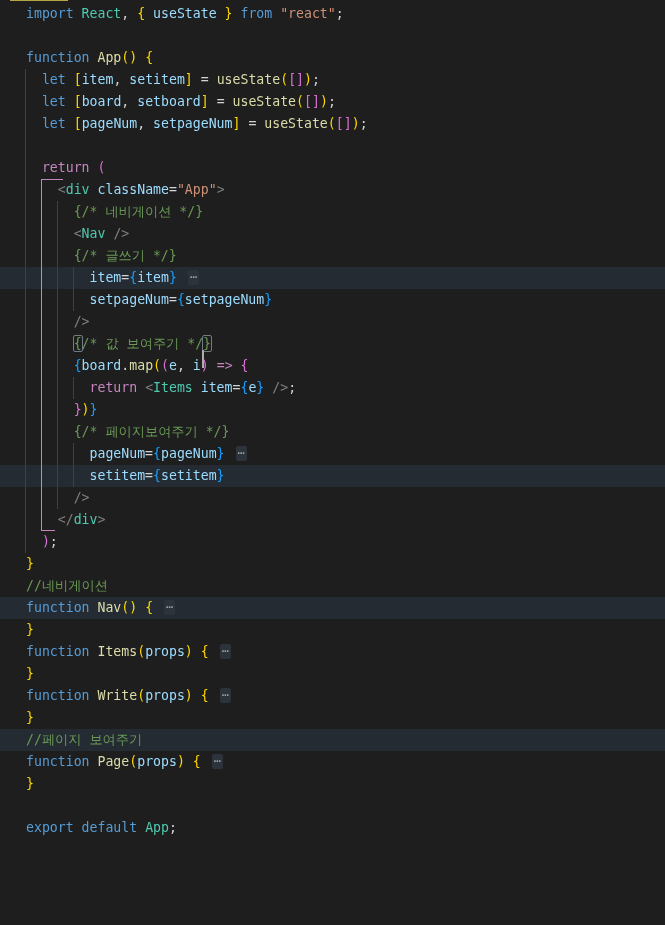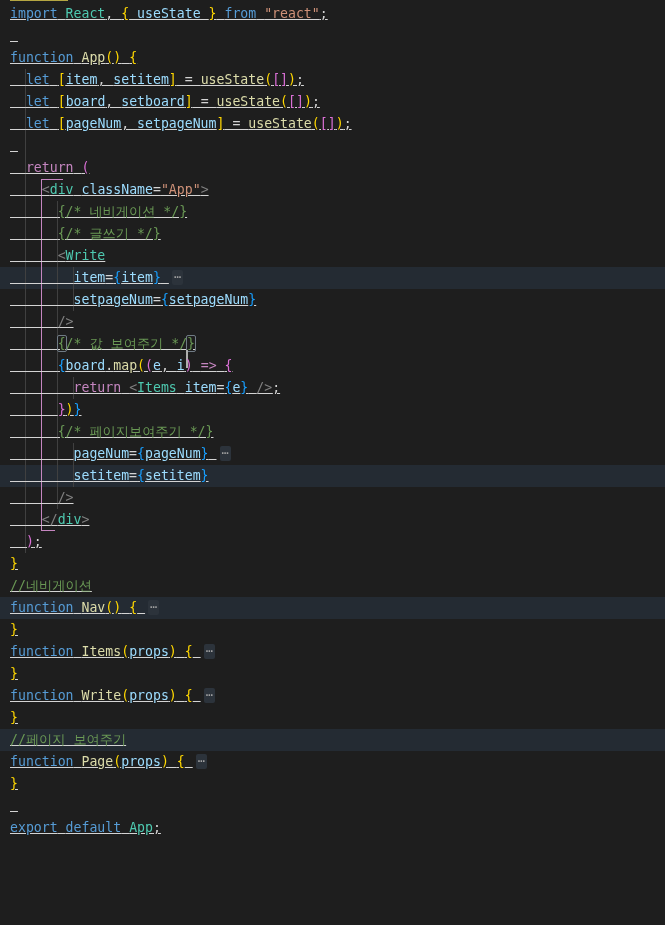--- a/index.html
+++ b/index.html
@@ -25,22 +25,21 @@
   .top-sliver i {
     display:block; position:absolute; left:10px; top:-1px;
     width:58px; height:2px; background:#b5a642;
   }
   #lines { position:absolute; left:0; top:3px; width:665px; }
 
   .line {
     position:relative;
     height:22px;
     white-space:pre;
-    padding-left:10px;
-    text-decoration:underline;
+    padding-left:26px;
   }
   .line.hl { background:#242b33; }
 
   
   .guide {
     position:absolute; top:0; width:1px; height:22px;
     background:#404040;
   }
   .guide.active { background:#c586c0; width:1px; }
   
@@ -109,22 +108,22 @@
       <div class="line"><span style="position: relative;"><span class="kw">import</span><span class="pl"> </span><span class="cls">React</span><span class="pl">, </span><span class="b1">{</span><span class="var"> useState </span><span class="b1">}</span><span class="pl"> </span><span class="kw">from</span><span class="pl"> </span><span class="str">"react"</span><span class="pl">;</span></span></div>
       <div class="line"><span style="position: relative;"><span class="pl">&nbsp;</span></span></div>
       <div class="line"><span style="position: relative;"><span class="kw">function</span><span class="pl"> </span><span class="fn">App</span><span class="b1">(</span><span class="b1">)</span><span class="pl"> </span><span class="b1">{</span></span></div>
       <div class="line"><span class="guide" style="left: 25.06px;"></span><span style="position: relative;"><span class="pl">  </span><span class="kw">let</span><span class="pl"> </span><span class="b1">[</span><span class="var">item</span><span class="pl">, </span><span class="var">setitem</span><span class="b1">]</span><span class="op"> = </span><span class="fn">useState</span><span class="b1">(</span><span class="b2">[</span><span class="b2">]</span><span class="b1">)</span><span class="pl">;</span></span></div>
       <div class="line"><span class="guide" style="left: 25.06px;"></span><span style="position: relative;"><span class="pl">  </span><span class="kw">let</span><span class="pl"> </span><span class="b1">[</span><span class="var">board</span><span class="pl">, </span><span class="var">setboard</span><span class="b1">]</span><span class="op"> = </span><span class="fn">useState</span><span class="b1">(</span><span class="b2">[</span><span class="b2">]</span><span class="b1">)</span><span class="pl">;</span></span></div>
       <div class="line"><span class="guide" style="left: 25.06px;"></span><span style="position: relative;"><span class="pl">  </span><span class="kw">let</span><span class="pl"> </span><span class="b1">[</span><span class="var">pageNum</span><span class="pl">, </span><span class="var">setpageNum</span><span class="b1">]</span><span class="op"> = </span><span class="fn">useState</span><span class="b1">(</span><span class="b2">[</span><span class="b2">]</span><span class="b1">)</span><span class="pl">;</span></span></div>
       <div class="line"><span class="guide" style="left: 25.06px;"></span><span style="position: relative;"><span class="pl">&nbsp;</span></span></div>
       <div class="line"><span class="guide" style="left: 25.06px;"></span><span style="position: relative;"><span class="pl">  </span><span class="kw2">return</span><span class="pl"> </span><span class="b2">(</span></span></div>
       <div class="line"><span class="guide" style="left: 25.06px;"></span><span class="guide active" style="left: 41.12px;"></span><span class="elbow" style="left: 41.12px; top: 0px; width: 22px;"></span><span style="position: relative;"><span class="pl">    </span><span class="tagp">&lt;</span><span class="cls">div</span><span class="pl"> </span><span class="attr">className</span><span class="op">=</span><span class="str">"App"</span><span class="tagp">&gt;</span></span></div>
       <div class="line"><span class="guide" style="left: 25.06px;"></span><span class="guide" style="left: 57.18px;"></span><span class="guide active" style="left: 41.12px;"></span><span style="position: relative;"><span class="pl">      </span><span class="cmt">{/* 네비게이션 */}</span></span></div>
+      <div class="line"><span class="guide" style="left: 25.06px;"></span><span class="guide" style="left: 57.18px;"></span><span class="guide active" style="left: 41.12px;"></span><span style="position: relative;"><span class="pl">      </span><span class="tagp">&lt;</span><span class="cls">Nav</span><span class="pl"> </span><span class="tagp">/&gt;</span></span></div>
       <div class="line"><span class="guide" style="left: 25.06px;"></span><span class="guide" style="left: 57.18px;"></span><span class="guide active" style="left: 41.12px;"></span><span style="position: relative;"><span class="pl">      </span><span class="cmt">{/* 글쓰기 */}</span></span></div>
-      <div class="line"><span class="guide" style="left: 25.06px;"></span><span class="guide" style="left: 57.18px;"></span><span class="guide active" style="left: 41.12px;"></span><span style="position: relative;"><span class="pl">      </span><span class="tagp">&lt;</span><span class="cls">Write</span></span></div>
       <div class="line hl"><span class="guide" style="left: 25.06px;"></span><span class="guide" style="left: 57.18px;"></span><span class="guide" style="left: 73.24px;"></span><span class="guide active" style="left: 41.12px;"></span><span style="position: relative;"><span class="pl">        </span><span class="attr">item</span><span class="op">=</span><span class="b3">{</span><span class="var">item</span><span class="b3">}</span><span class="pl"> </span><span class="fold">⋯</span></span></div>
       <div class="line"><span class="guide" style="left: 25.06px;"></span><span class="guide" style="left: 57.18px;"></span><span class="guide" style="left: 73.24px;"></span><span class="guide active" style="left: 41.12px;"></span><span style="position: relative;"><span class="pl">        </span><span class="attr">setpageNum</span><span class="op">=</span><span class="b3">{</span><span class="var">setpageNum</span><span class="b3">}</span></span></div>
       <div class="line"><span class="guide" style="left: 25.06px;"></span><span class="guide" style="left: 57.18px;"></span><span class="guide active" style="left: 41.12px;"></span><span style="position: relative;"><span class="pl">      </span><span class="tagp">/&gt;</span></span></div>
       <div class="line"><span class="guide" style="left: 25.06px;"></span><span class="guide" style="left: 57.18px;"></span><span class="guide active" style="left: 41.12px;"></span><span style="position: relative;"><span class="pl">      </span><span class="cmt bmatch">{</span><span class="cmt">/* 값 보여주기 */</span><span class="caret"></span><span class="cmt bmatch">}</span></span></div>
       <div class="line"><span class="guide" style="left: 25.06px;"></span><span class="guide" style="left: 57.18px;"></span><span class="guide active" style="left: 41.12px;"></span><span style="position: relative;"><span class="pl">      </span><span class="b3">{</span><span class="var">board</span><span class="pl">.</span><span class="fn">map</span><span class="b1">(</span><span class="b2">(</span><span class="var">e</span><span class="pl">, </span><span class="var">i</span><span class="b2">)</span><span class="pl"> </span><span class="kw2">=&gt;</span><span class="pl"> </span><span class="b2">{</span></span></div>
       <div class="line"><span class="guide" style="left: 25.06px;"></span><span class="guide" style="left: 57.18px;"></span><span class="guide" style="left: 73.24px;"></span><span class="guide active" style="left: 41.12px;"></span><span style="position: relative;"><span class="pl">        </span><span class="kw2">return</span><span class="pl"> </span><span class="tagp">&lt;</span><span class="cls">Items</span><span class="pl"> </span><span class="attr">item</span><span class="op">=</span><span class="b3">{</span><span class="var">e</span><span class="b3">}</span><span class="pl"> </span><span class="tagp">/&gt;</span><span class="pl">;</span></span></div>
       <div class="line"><span class="guide" style="left: 25.06px;"></span><span class="guide" style="left: 57.18px;"></span><span class="guide active" style="left: 41.12px;"></span><span style="position: relative;"><span class="pl">      </span><span class="b2">}</span><span class="b1">)</span><span class="b3">}</span></span></div>
       <div class="line"><span class="guide" style="left: 25.06px;"></span><span class="guide" style="left: 57.18px;"></span><span class="guide active" style="left: 41.12px;"></span><span style="position: relative;"><span class="pl">      </span><span class="cmt">{/* 페이지보여주기 */}</span></span></div>
       <div class="line"><span class="guide" style="left: 25.06px;"></span><span class="guide" style="left: 57.18px;"></span><span class="guide" style="left: 73.24px;"></span><span class="guide active" style="left: 41.12px;"></span><span style="position: relative;"><span class="pl">        </span><span class="attr">pageNum</span><span class="op">=</span><span class="b3">{</span><span class="var">pageNum</span><span class="b3">}</span><span class="pl"> </span><span class="fold">⋯</span></span></div>
       <div class="line hl"><span class="guide" style="left: 25.06px;"></span><span class="guide" style="left: 57.18px;"></span><span class="guide" style="left: 73.24px;"></span><span class="guide active" style="left: 41.12px;"></span><span style="position: relative;"><span class="pl">        </span><span class="attr">setitem</span><span class="op">=</span><span class="b3">{</span><span class="var">setitem</span><span class="b3">}</span></span></div>

